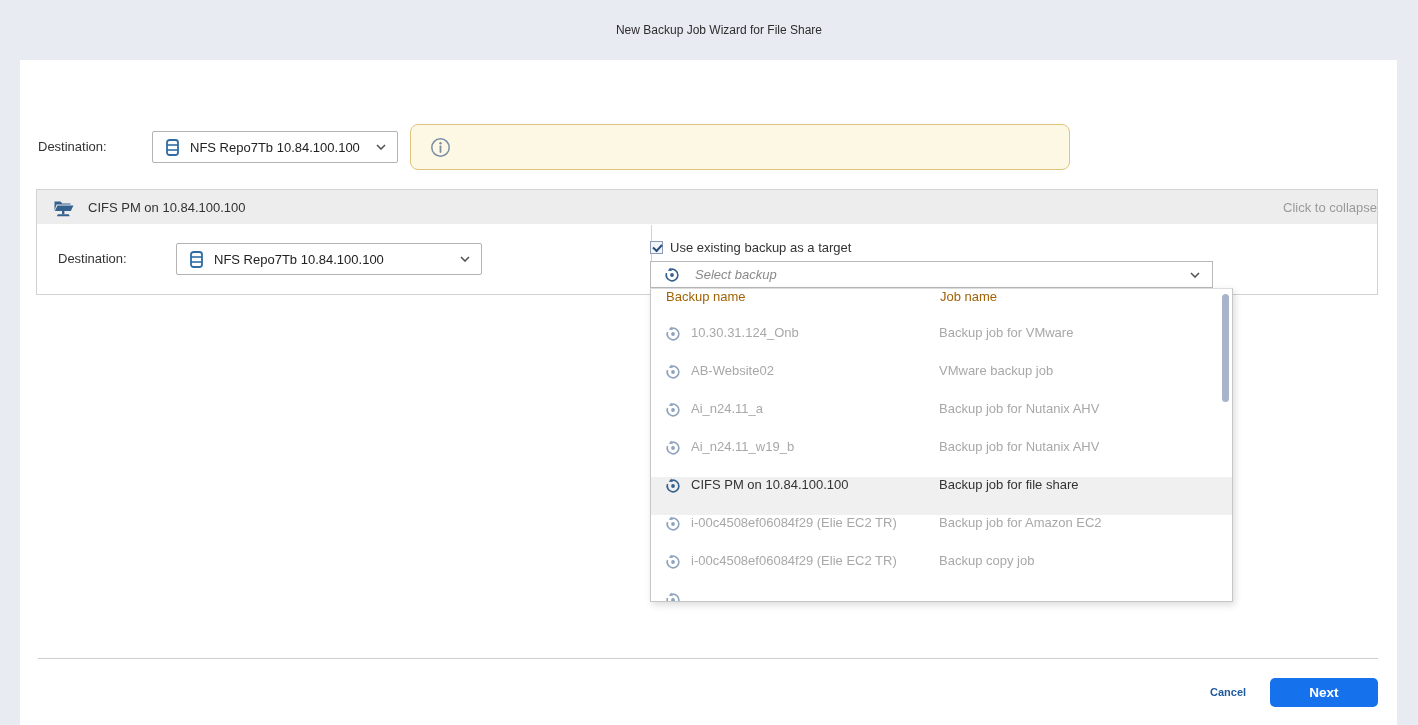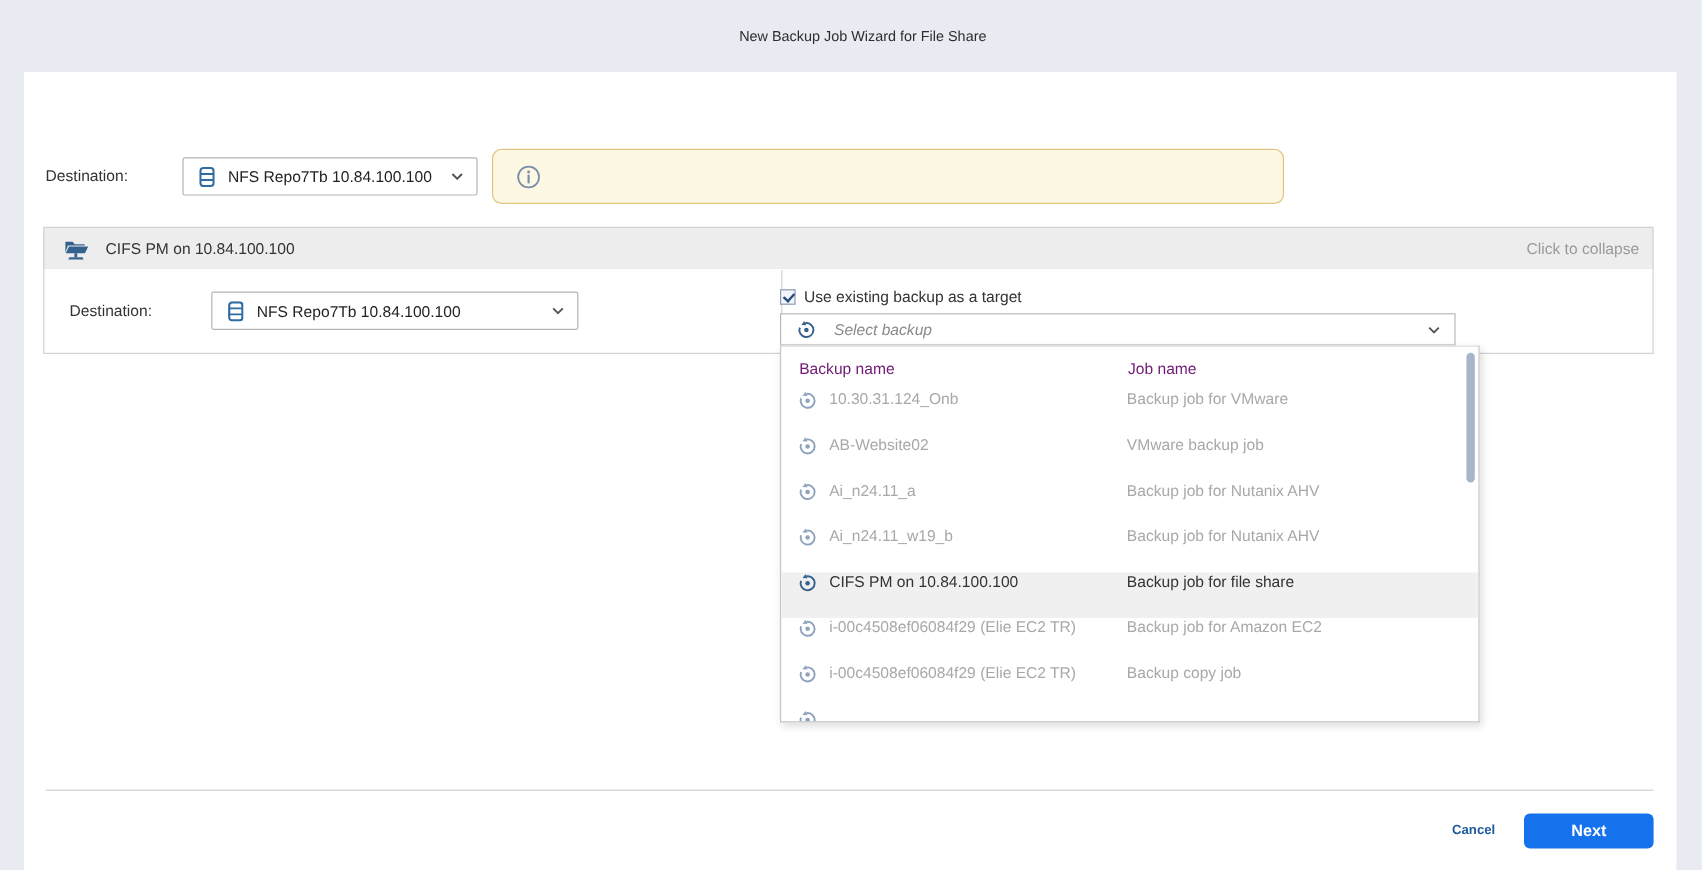--- a/index.html
+++ b/index.html
@@ -44,21 +44,21 @@
   .banner-text { margin-left:25px; color:#3a3a3a; }
 
   
   .group-bar {
     position:absolute; left:16px; top:129px; width:1342px; height:36px;
     background:var(--bar-bg,#ededed); border:1px solid #d2d2d2;
     display:flex; align-items:center; cursor:pointer;
   }
   .group-bar .share-ic { margin-left:15px; color:var(--icon-blue,#35618e); flex:0 0 auto; }
   .group-title { margin-left:13px; color:#333; }
-  .collapse-hint { margin-left:auto; margin-right:11px; color:#9a9a9a; }
+  .collapse-hint { margin-left:auto; color:#9a9a9a; }
 
   .inner-box {
     position:absolute; left:16px; top:164px; width:1342px; height:71px;
     background:#fff; border:1px solid #d2d2d2; border-top:none;
   }
   .inner-divider { position:absolute; left:631px; top:165px; height:70px; width:1px; background:#d2d2d2; }
   .dest-label2 { position:absolute; left:38px; top:183px; height:32px; line-height:32px; color:#333; }
 
   
   .use-existing { position:absolute; left:630px; top:180px; display:flex; align-items:center; cursor:pointer; }
@@ -78,21 +78,21 @@
   .combo .restore-ic { margin-left:12px; color:var(--icon-blue,#35618e); flex:0 0 auto; }
   .combo .ph { margin-left:14px; font-style:italic; color:#8a8a8a; }
   .combo .chev { position:absolute; right:12px; top:50%; margin-top:-3px; color:#555; }
 
   
   .dd-list {
     position:absolute; left:630px; top:228px; width:583px; height:314px;
     background:#fff; border:1px solid #c6c6c6; border-top:1px solid #dcdcdc;
     box-shadow:2px 3px 7px rgba(0,0,0,0.14); overflow:hidden;
   }
-  .dd-header { height:36px; display:flex; align-items:center; color:#701a75; }
+  .dd-header { height:36px; display:flex; align-items:flex-start; color:#a16207; }
   .dd-header .col1 { margin-left:15px; width:274px; }
   .dd-row { height:38px; display:flex; align-items:flex-start; color:#a8a8a8; }
   .dd-row .restore-ic { margin-left:13px; color:var(--icon-blue-light,#8fa3bd); flex:0 0 auto; }
   .dd-row .b-name { margin-left:9px; width:248px; }
   .dd-row.enabled { color:#333; background:var(--highlight,#f0f0f0); }
   .dd-row.enabled .restore-ic { color:var(--icon-blue,#35618e); }
   .dd-scrollbar { position:absolute; right:3px; top:2px; width:7px; height:310px; }
   .dd-thumb { position:absolute; top:3px; left:0; width:7px; height:108px; border-radius:3.5px; background:var(--scroll-thumb,#a7b4c9); }
 
   

